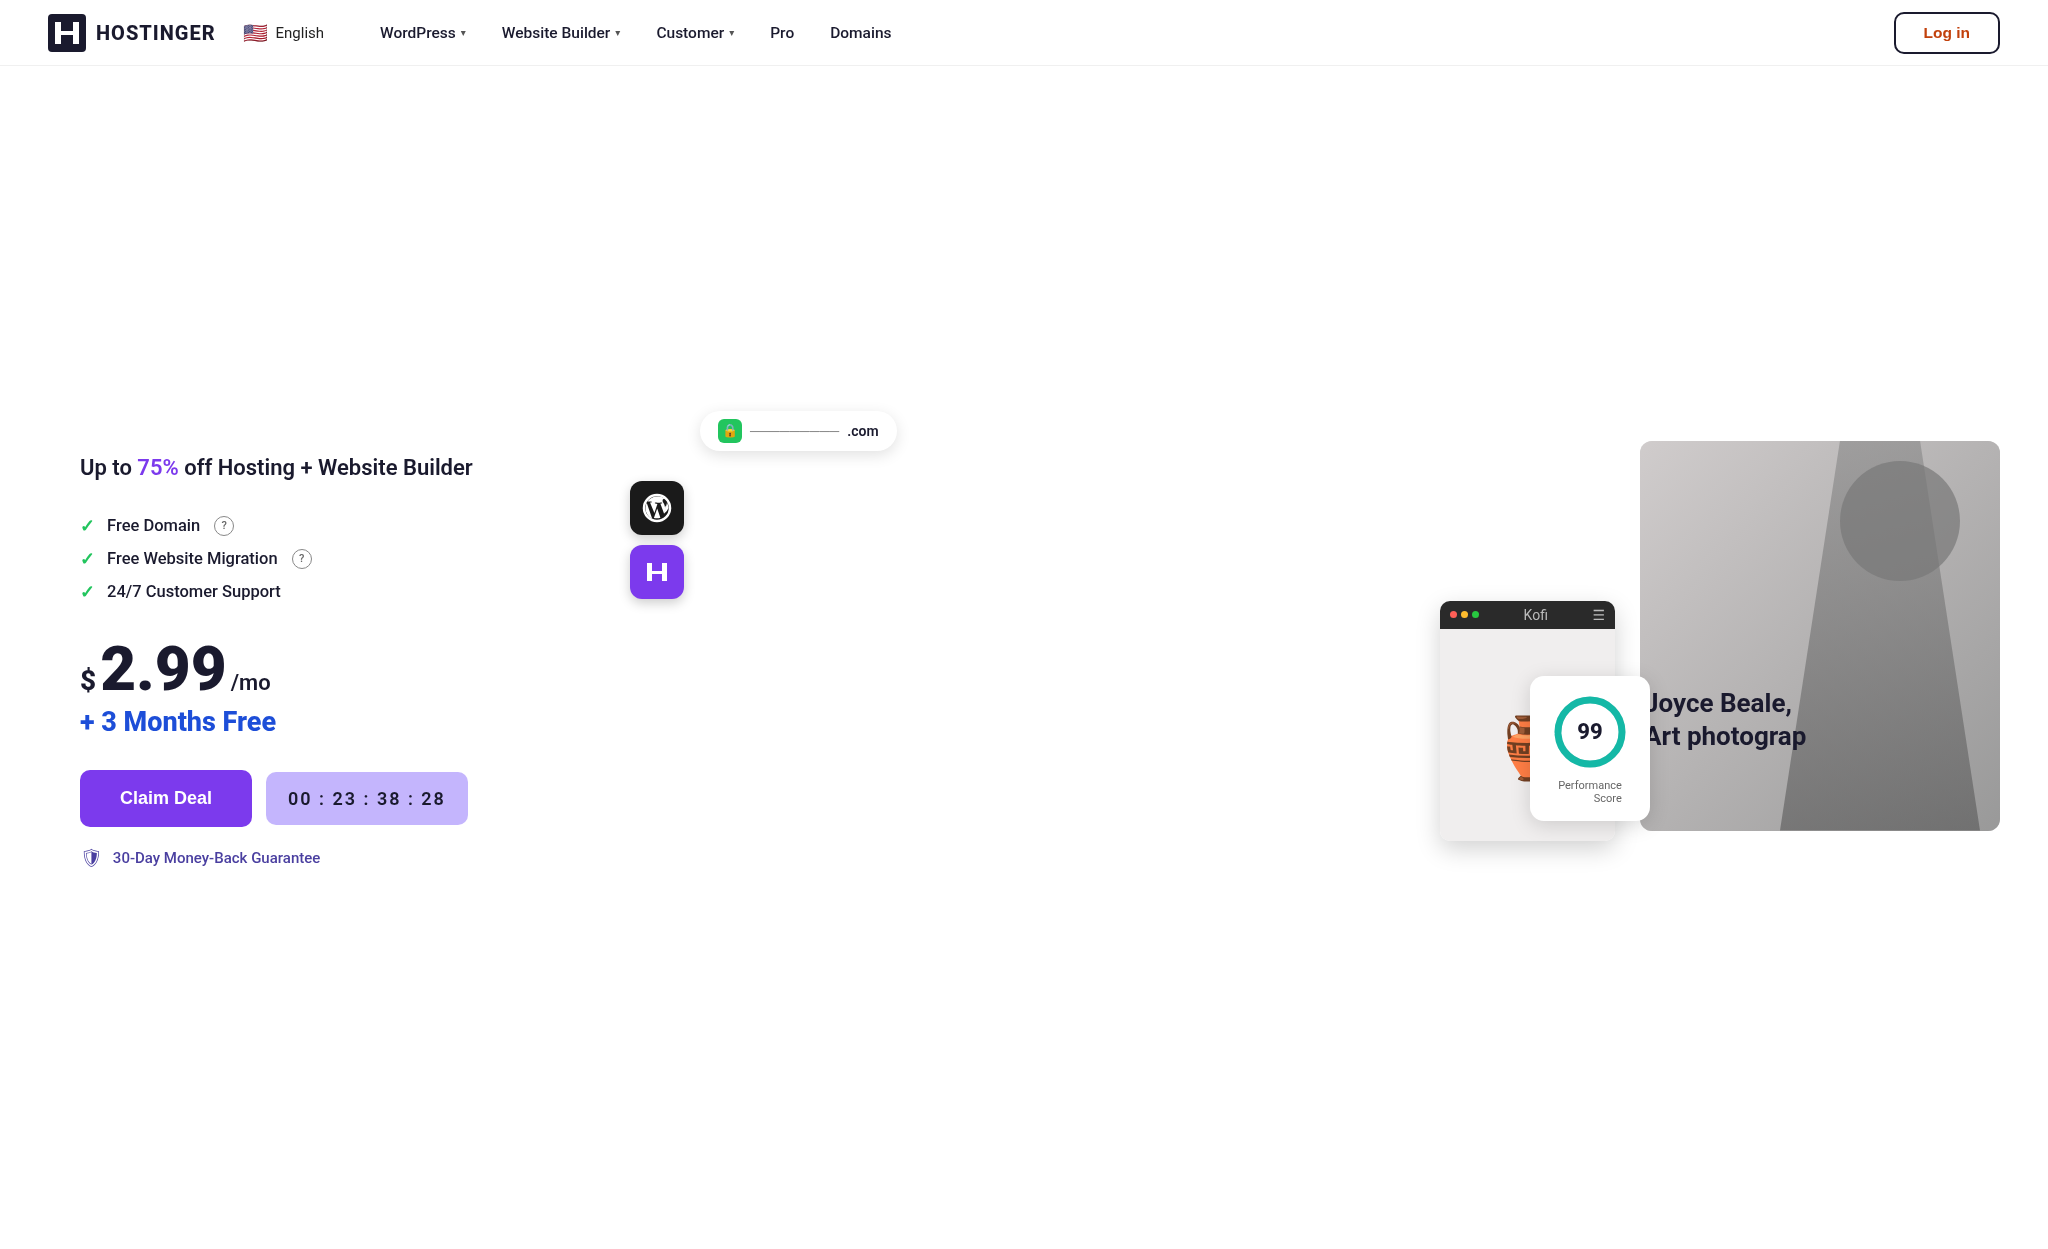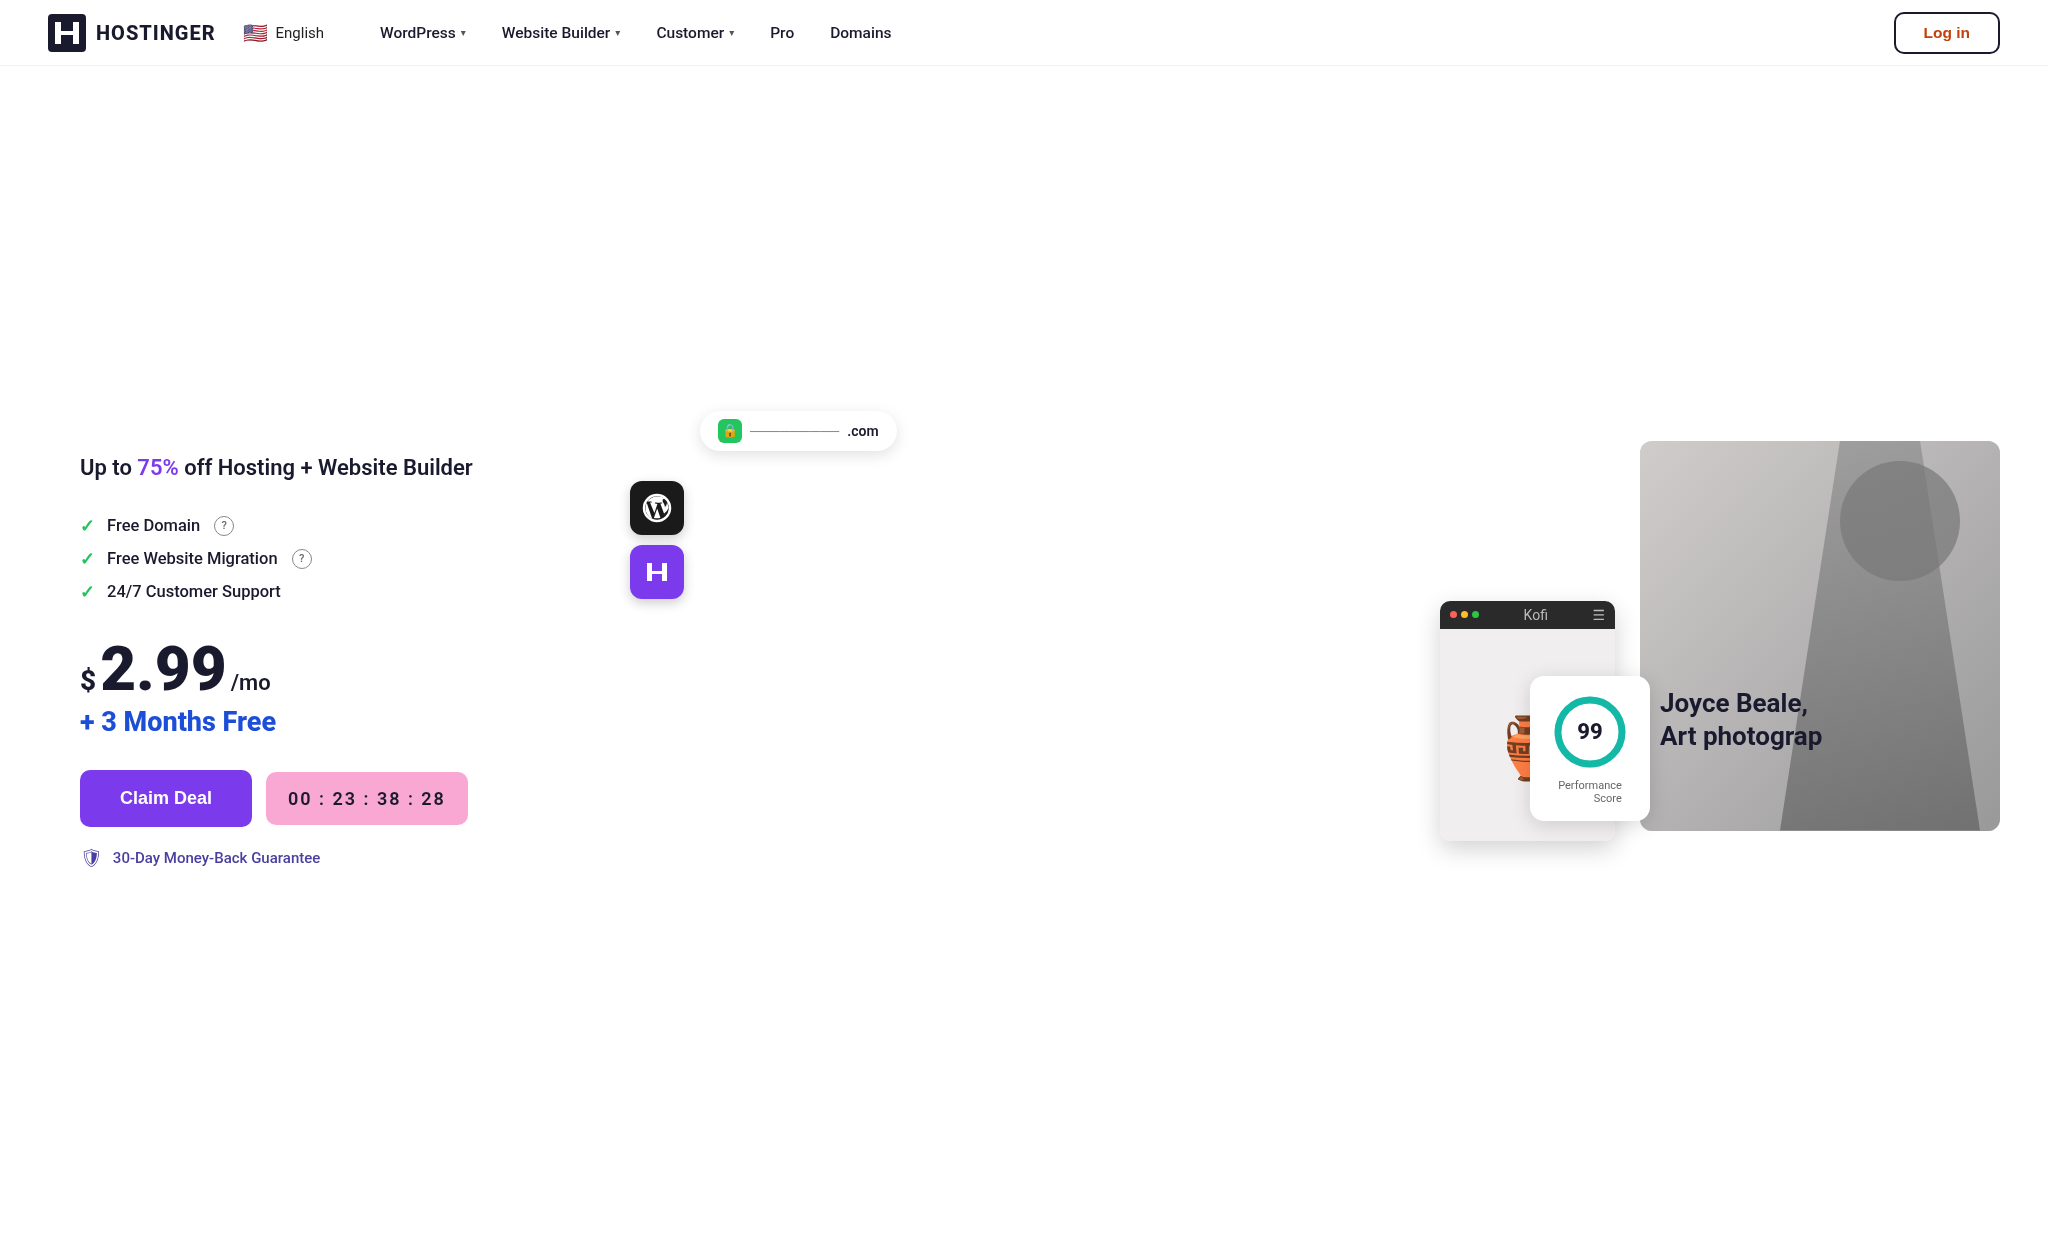--- a/index.html
+++ b/index.html
@@ -198,21 +198,21 @@
       color: #fff;
       font-size: 18px;
       font-weight: 700;
       border: none;
       border-radius: 10px;
       cursor: pointer;
       transition: background 0.15s;
     }
     .timer-box {
       padding: 16px 22px;
-      background: #f9a8d4;
+      background: #c4b5fd;
       border-radius: 10px;
       font-size: 18px;
       font-weight: 600;
       color: #1a1a2e;
       letter-spacing: 2px;
     }
     .guarantee {
       display: flex;
       align-items: center;
       gap: 10px;
@@ -427,21 +427,21 @@
 
     <div style="position:absolute; right:0; top:40px; width:560px; height:400px;">
 
       <div style="position:absolute; right:0; top:0; width:360px; height:390px; background: linear-gradient(135deg, #e0dede 0%, #c8c5c5 100%); border-radius:12px; overflow:hidden;">
 
         <div style="position:absolute; right:0; top:0; width:100%; height:100%; background: linear-gradient(to bottom right, #d0cccc, #999);">
 
           <div style="position:absolute; right:20px; top:0; bottom:0; width:200px; background: linear-gradient(to bottom, #888 0%, #555 100%); clip-path: polygon(30% 0%, 70% 0%, 100% 100%, 0% 100%); opacity:0.6;"></div>
           <div style="position:absolute; right:40px; top:20px; width:120px; height:120px; background:#777; border-radius:50%; opacity:0.7;"></div>
         </div>
-        <div style="position:absolute; bottom:80px; left:20px;">
+        <div style="position:absolute; bottom:80px; left:4px;">
           <div style="font-size:26px; font-weight:700; color:#1a1a2e; line-height:1.3;">Joyce Beale,</div>
           <div style="font-size:26px; font-weight:700; color:#1a1a2e;">Art photograp</div>
         </div>
       </div>
 
       <div style="position:absolute; left:0; bottom:0; width:175px; height:240px; background:#fff; border-radius:10px; box-shadow: 0 8px 25px rgba(0,0,0,0.18); overflow:hidden; z-index:5;">
         <div style="background:#2a2a2a; padding:6px 10px; display:flex; align-items:center; justify-content:space-between;">
           <div style="display:flex; gap:4px;">
             <div style="width:7px;height:7px;border-radius:50%;background:#ff5f57;"></div>
             <div style="width:7px;height:7px;border-radius:50%;background:#febc2e;"></div>

